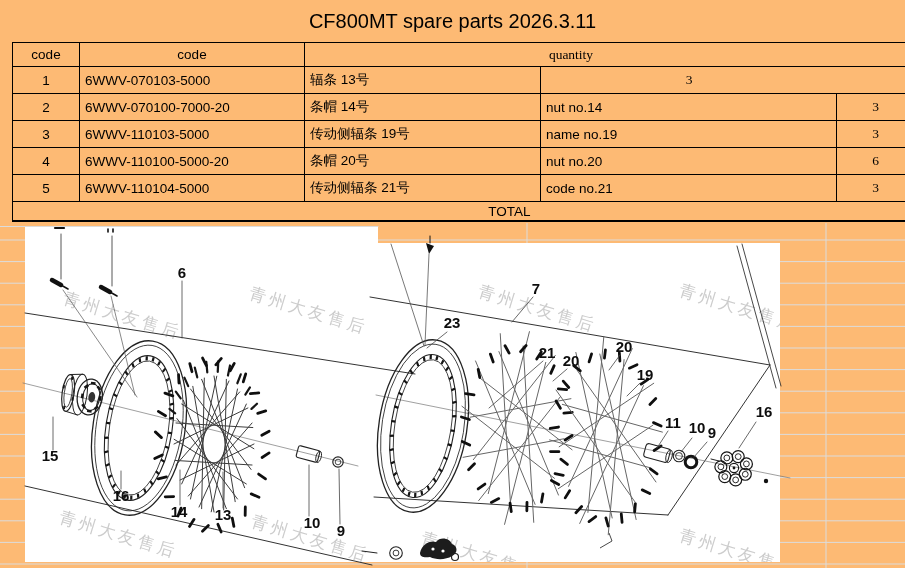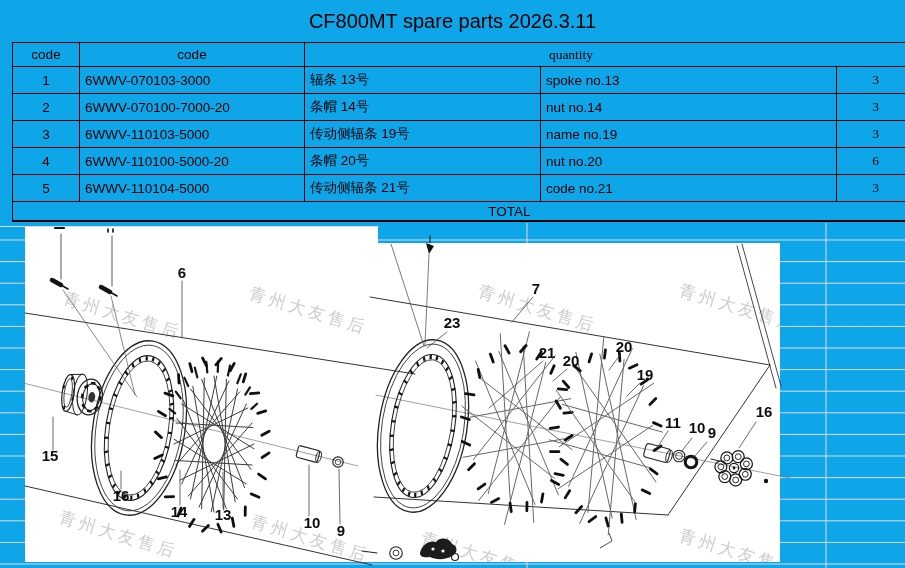--- a/index.html
+++ b/index.html
@@ -1,18 +1,18 @@
 <!DOCTYPE html>
 <html><head>
 <meta charset="utf-8">
 <style>
   * { margin:0; padding:0; box-sizing:border-box; }
   html,body { width:905px; height:568px; background:#fff; overflow:hidden;
     font-family:"Liberation Sans", sans-serif; color:#000; }
-  #sheet { position:relative; width:905px; height:568px; background:#0ea5e9;padding-left:43px; }
+  #sheet { position:relative; width:905px; height:568px; background:#fdba74;padding-left:43px; }
 
   #title { position:absolute; top:0; left:0; width:905px; height:42px;
     display:flex; align-items:center; justify-content:center;
     font-size:20px; letter-spacing:0; font-weight:400; }
 
   #tbl { position:absolute; top:42px; left:0; width:905px;
     border:1px solid #000; border-bottom-width:2px; font-size:13.5px;margin-left:12px; }
   .trow { display:grid; grid-template-columns:67px 225px 236px 296px 77px;
     height:27px; border-bottom:1px solid #000; }
   .trow.hdr { grid-template-columns:67px 225px 532px 77px; height:24px; }
@@ -37,23 +37,22 @@
 
   <div id="tbl">
     <div class="trow hdr">
       <div class="cell c-center">code</div>
       <div class="cell c-center">code</div>
       <div class="cell c-center">quantity</div>
     </div>
 
     <div class="trow">
       <div class="cell c-center">1</div>
-      <div class="cell c-left">6WWV-070103-3000</div>
+      <div class="cell c-left">6WWV-070103-5000</div>
       <div class="cell c-left">辐条 13号</div>
-      <div class="cell c-left">spoke no.13</div>
       <div class="cell c-center">3</div>
     </div>
     <div class="trow">
       <div class="cell c-center">2</div>
       <div class="cell c-left">6WWV-070100-7000-20</div>
       <div class="cell c-left">条帽  14号</div>
       <div class="cell c-left">nut  no.14</div>
       <div class="cell c-center">3</div>
     </div>
     <div class="trow">

